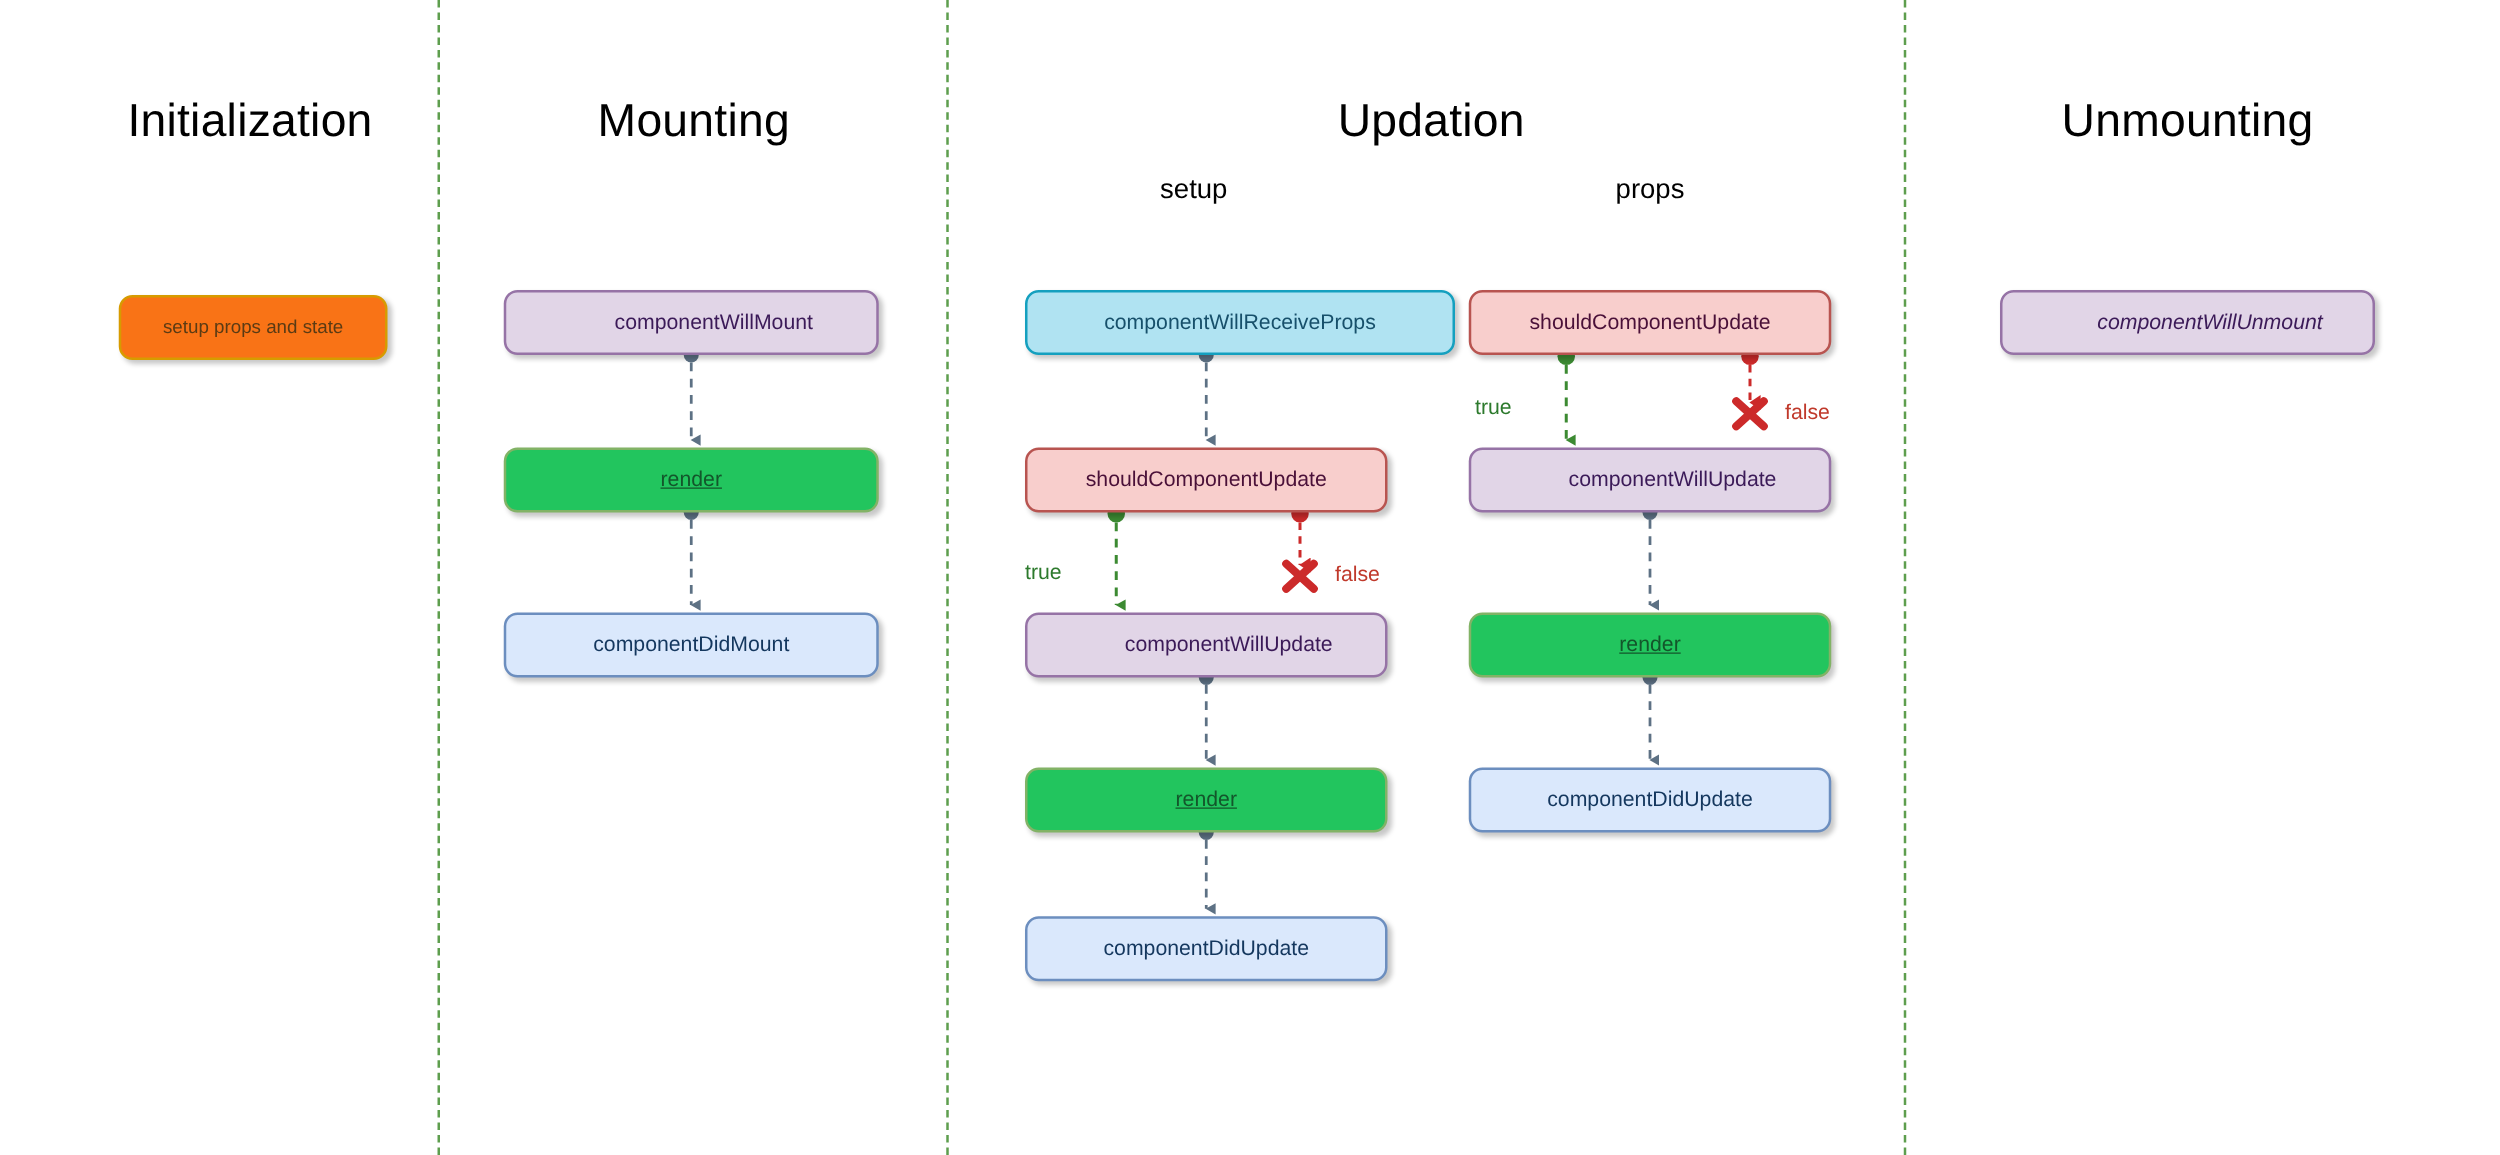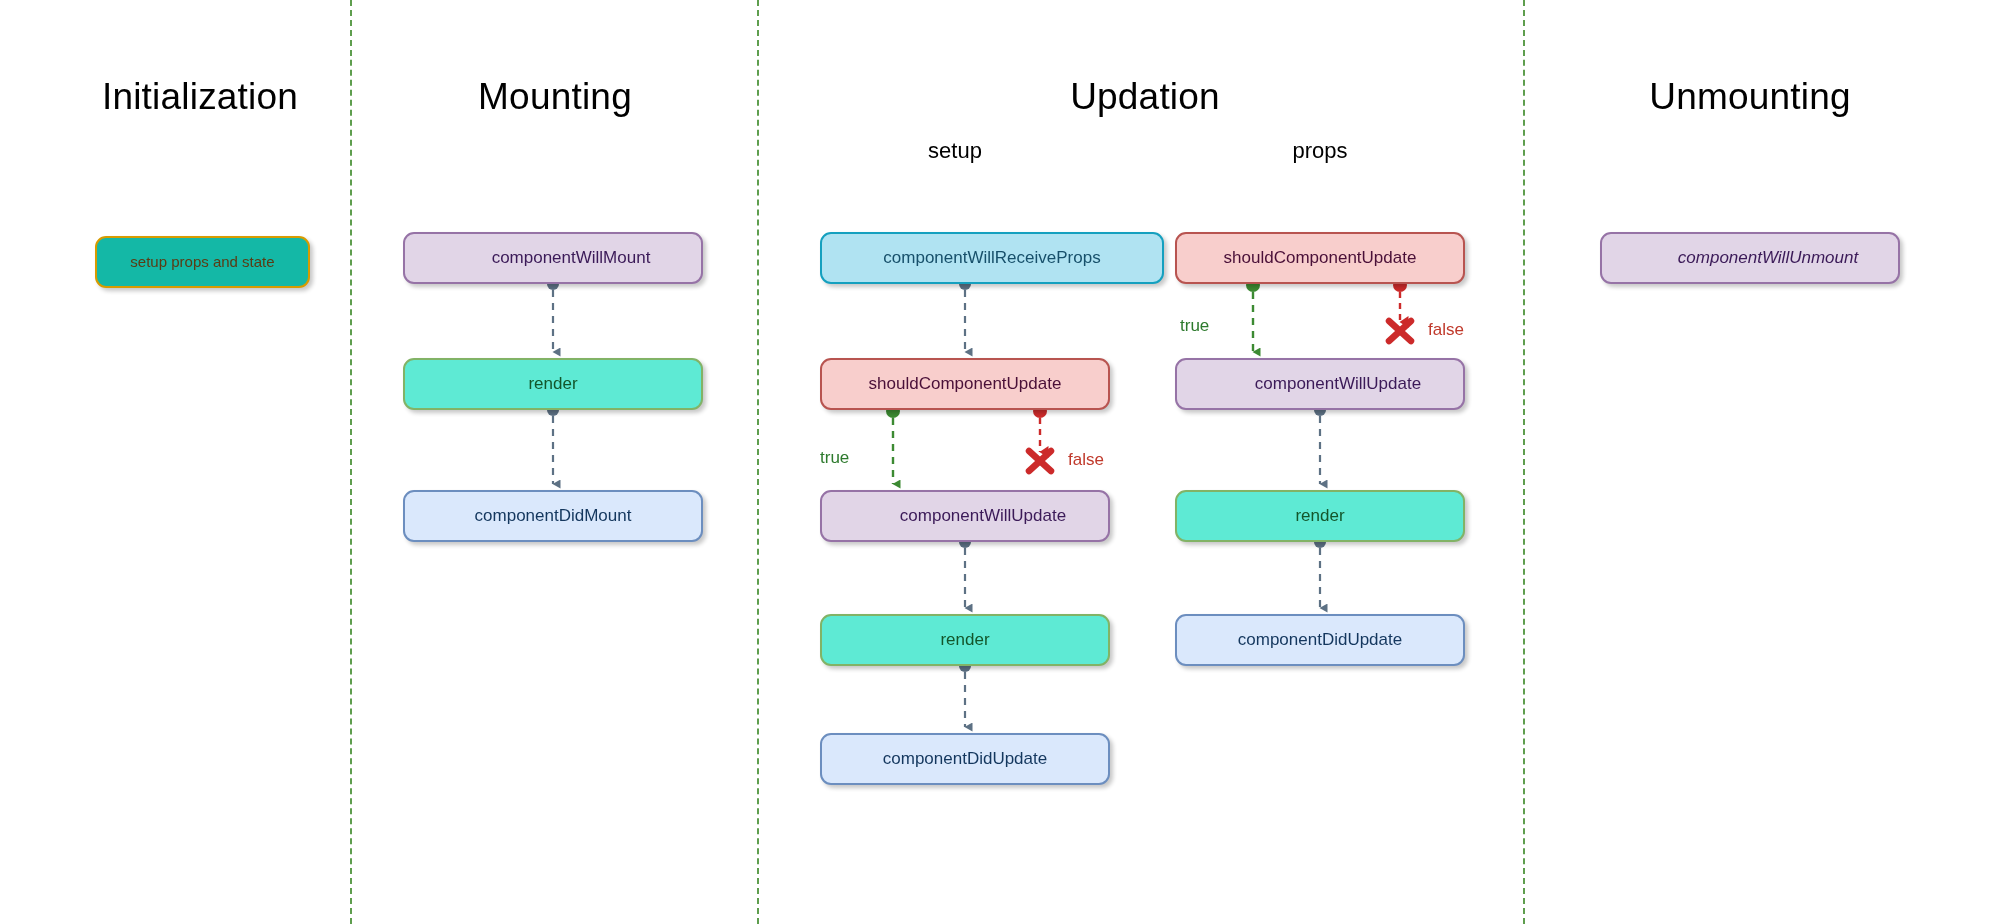--- a/index.html
+++ b/index.html
@@ -40,23 +40,23 @@
     position: absolute;
     display: flex; align-items: center; justify-content: center;
     border-radius: 11px;
     border-width: 2px; border-style: solid;
     font-size: 17px;
     box-shadow: 3px 3px 4px rgba(0,0,0,.22);
     text-align: center;
     line-height: 1.1;
     white-space: nowrap;
   }
-  .n-orange { background:#14b8a6; border-color:#D79B00; color:#5A3B14; }
+  .n-orange { background:#f97316; border-color:#D79B00; color:#5A3B14; }
   .n-purple { background:#E1D5E7; border-color:#9673A6; color:#3B1A58;padding-left:36px; }
-  .n-green  { background:#5eead4; border-color:#82B366; color:#13562B; }
+  .n-green  { background:#22c55e; border-color:#82B366; color:#13562B;text-decoration:underline; }
   .n-blue   { background:#DAE8FC; border-color:#6C8EBF; color:#14375E; }
   .n-cyan   { background:#B0E3F2; border-color:#15A0BF; color:#17506B; }
   .n-red    { background:#F8CECC; border-color:#B85450; color:#4A1038; }
 
   
   .conn { position: absolute; }
   .conn svg { display: block; overflow: visible; }
 
   
   .branch-label {

